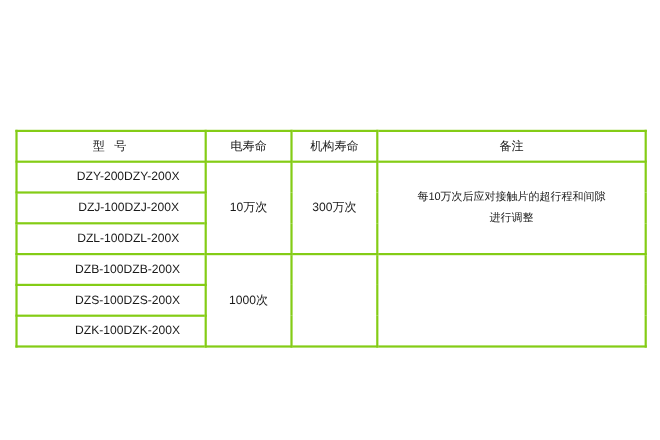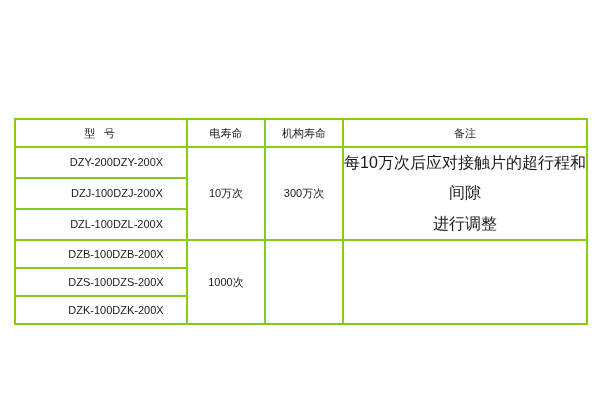--- a/index.html
+++ b/index.html
@@ -72,21 +72,21 @@
     display: inline-block;
   }
   .remark-cell {
     text-align: left;
     vertical-align: top;
     padding: 5px 8px 0 10px;
   }
   .remark-line {
     display: block;
     line-height: 1.9;
-    font-size: 16px;
+    font-size: 10px;
     color: #1a1a1a;
   }
 </style>
 </head>
 <body>
 
 <div class="page">
   <div class="table-wrap">
     <table class="spec">
       <colgroup>

